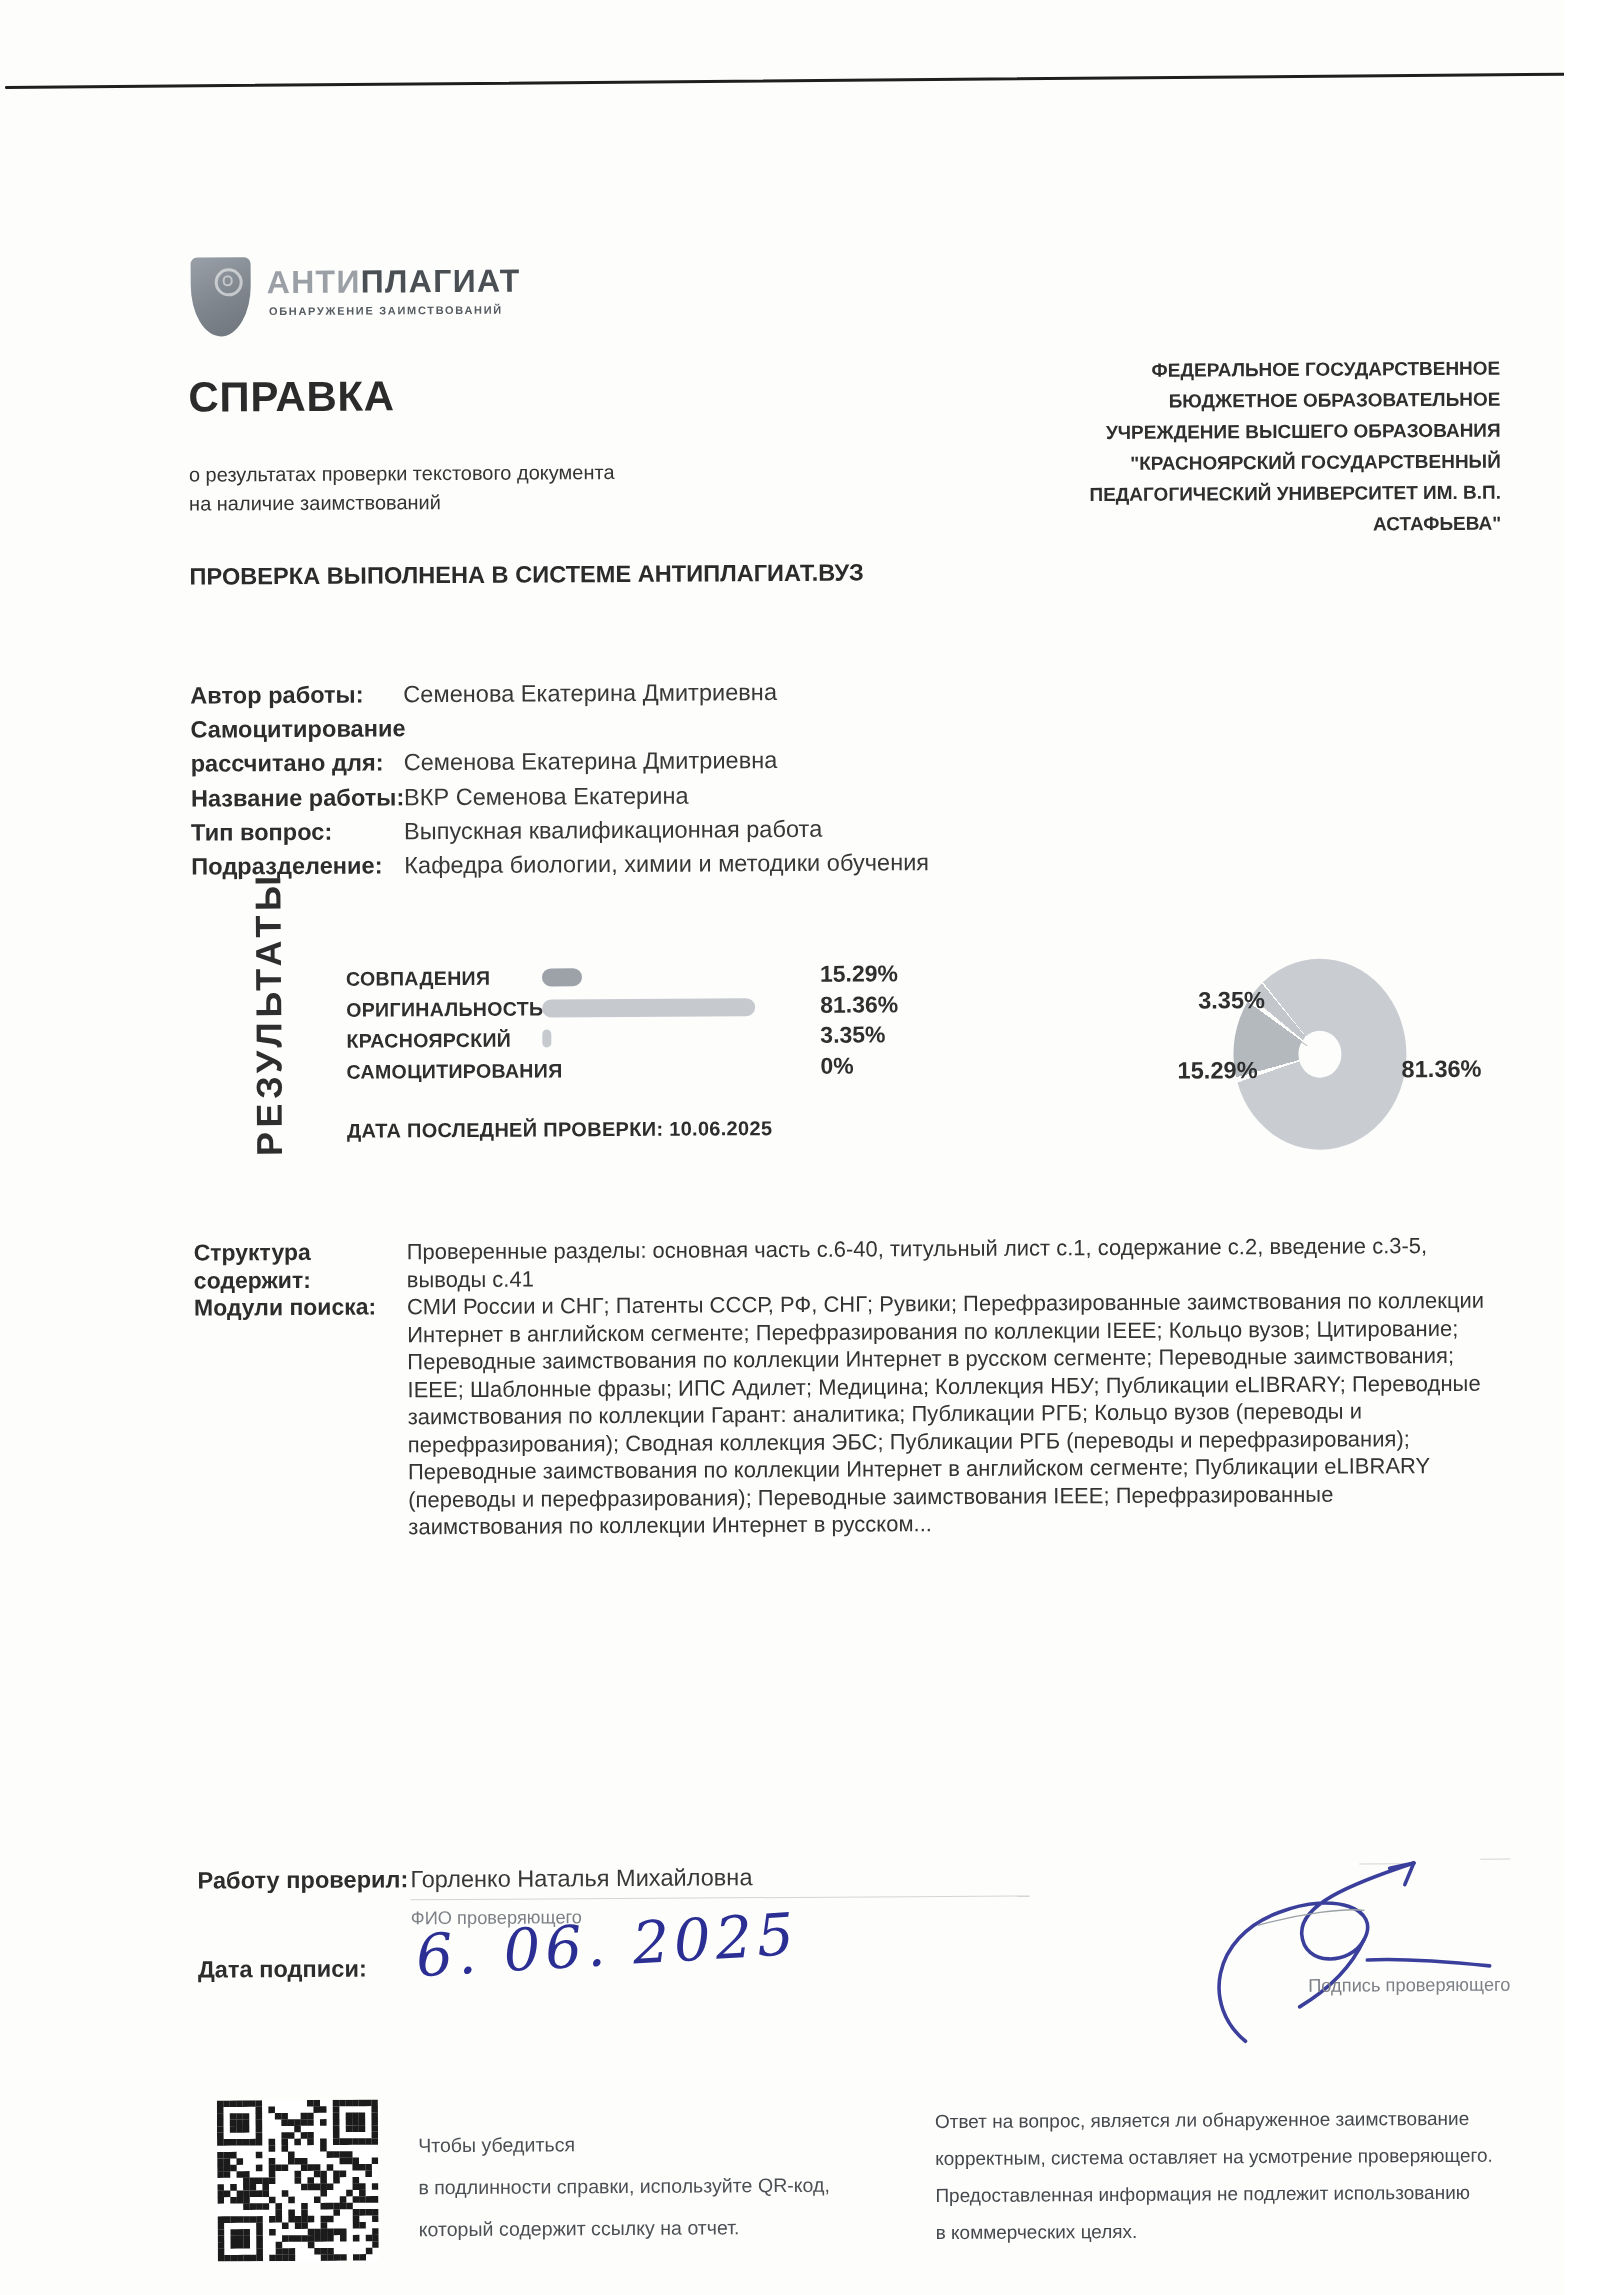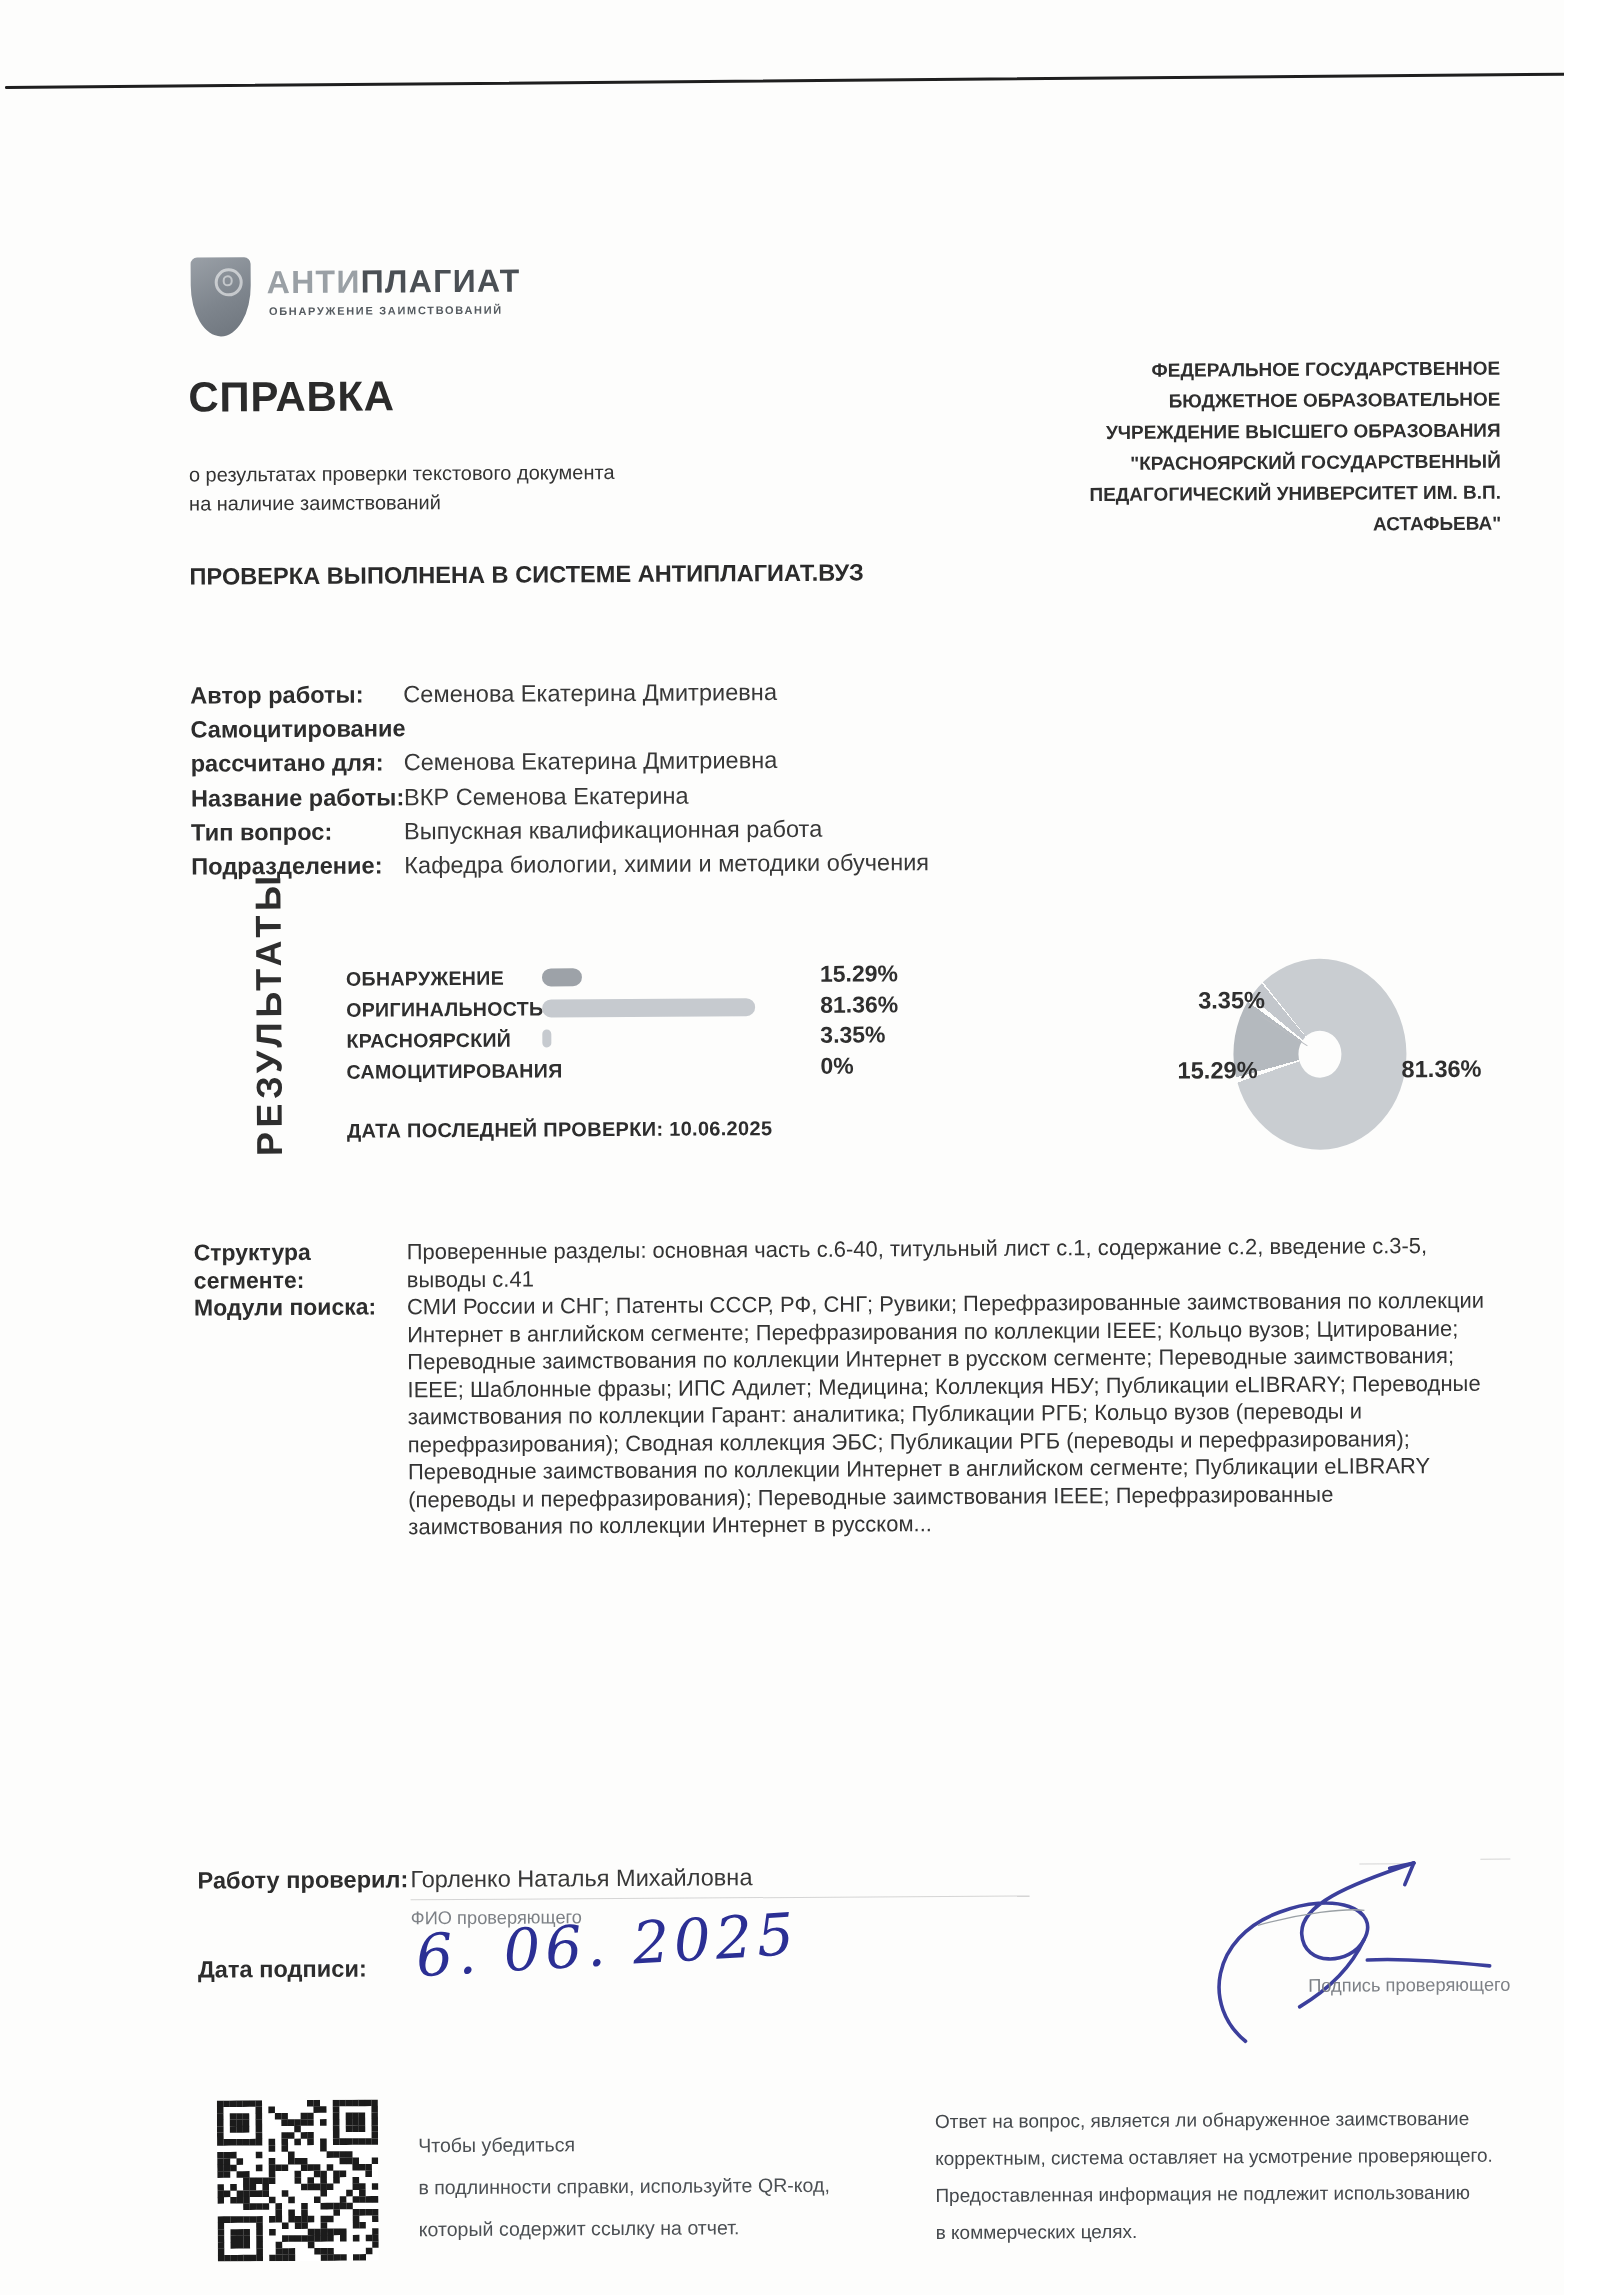--- a/index.html
+++ b/index.html
@@ -98,21 +98,21 @@
     <div class="abs f-value" style="top:747px">Семенова Екатерина Дмитриевна</div>
     <div class="abs f-label" style="top:782px">Название работы:</div>
     <div class="abs f-value" style="top:782px">ВКР Семенова Екатерина</div>
     <div class="abs f-label" style="top:816px">Тип вопрос:</div>
     <div class="abs f-value" style="top:816px">Выпускная квалификационная работа</div>
     <div class="abs f-label" style="top:850px">Подразделение:</div>
     <div class="abs f-value" style="top:850px">Кафедра биологии, химии и методики обучения</div>
 
     <div class="abs results-title">РЕЗУЛЬТАТЫ</div>
 
-    <div class="abs r-label" style="top:965px">ОБНАРУЖЕНИЕ</div>
+    <div class="abs r-label" style="top:965px">СОВПАДЕНИЯ</div>
     <div class="abs r-bar bar-0" style="top: 967px; width: 40px; background: rgb(157, 162, 168);"></div>
     <div class="abs r-value" style="top:961px">15.29%</div>
 
     <div class="abs r-label" style="top:996px">ОРИГИНАЛЬНОСТЬ</div>
     <div class="abs r-bar bar-1" style="top: 998px; width: 213px; background: rgb(198, 202, 207);"></div>
     <div class="abs r-value" style="top:992px">81.36%</div>
 
     <div class="abs r-label" style="top:1027px">КРАСНОЯРСКИЙ</div>
     <div class="abs r-bar bar-2" style="top: 1028px; width: 8.5px; background: rgb(198, 202, 207);"></div>
     <div class="abs r-value" style="top:1022px">3.35%</div>
@@ -123,21 +123,21 @@
 
     <div class="abs lastcheck">ДАТА ПОСЛЕДНЕЙ ПРОВЕРКИ: 10.06.2025</div>
 
     <div class="abs donut" id="donut" style="background: conic-gradient(from 322deg, rgb(201, 205, 209) 0deg, rgb(201, 205, 209) 289.396deg, rgb(253, 253, 252) 289.396deg, rgb(253, 253, 252) 292.896deg, rgb(180, 185, 190) 292.896deg, rgb(180, 185, 190) 344.44deg, rgb(253, 253, 252) 344.44deg, rgb(253, 253, 252) 347.94deg, rgb(195, 199, 204) 347.94deg, rgb(195, 199, 204) 359deg, rgb(253, 253, 252) 359deg, rgb(253, 253, 252) 360deg);"></div>
     <div class="abs leader"></div>
     <div class="abs pie-label" style="left:1199px;top:990px">3.35%</div>
     <div class="abs pie-label" style="left:1178px;top:1060px">15.29%</div>
     <div class="abs pie-label" style="left:1402px;top:1060px">81.36%</div>
 
     <div class="abs s-label" style="top:1236px">Структура</div>
-    <div class="abs s-label" style="top:1264px">сегменте:</div>
+    <div class="abs s-label" style="top:1264px">содержит:</div>
     <div class="abs s-text" style="top:1236px">Проверенные разделы: основная часть с.6-40, титульный лист с.1, содержание с.2, введение с.3-5, выводы с.41</div>
     <div class="abs s-label" style="top:1291px">Модули поиска:</div>
     <div class="abs s-text" style="top:1291px">СМИ России и СНГ; Патенты СССР, РФ, СНГ; Рувики; Перефразированные заимствования по коллекции Интернет в английском сегменте; Перефразирования по коллекции IEEE; Кольцо вузов; Цитирование; Переводные заимствования по коллекции Интернет в русском сегменте; Переводные заимствования; IEEE; Шаблонные фразы; ИПС Адилет; Медицина; Коллекция НБУ; Публикации eLIBRARY; Переводные заимствования по коллекции Гарант: аналитика; Публикации РГБ; Кольцо вузов (переводы и перефразирования); Сводная коллекция ЭБС; Публикации РГБ (переводы и перефразирования); Переводные заимствования по коллекции Интернет в английском сегменте; Публикации eLIBRARY (переводы и перефразирования); Переводные заимствования IEEE; Перефразированные заимствования по коллекции Интернет в русском...</div>
 
     <div class="abs v-label" style="top:1864px">Работу проверил:</div>
     <div class="abs v-value" style="top:1864px">Горленко Наталья Михайловна</div>
     <div class="abs uline" style="left:406px;top:1897px;width:619px"></div>
     <div class="abs uline" style="left:1355px;top:1867px;width:46px"></div>
     <div class="abs uline" style="left:1476px;top:1863px;width:30px"></div>
     <div class="abs caption" style="left:406px;top:1905px">ФИО проверяющего</div>

